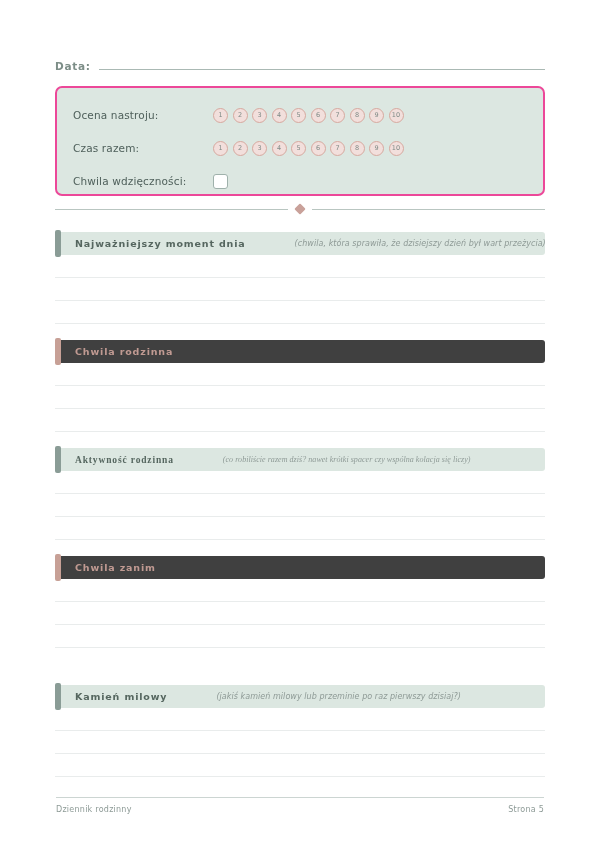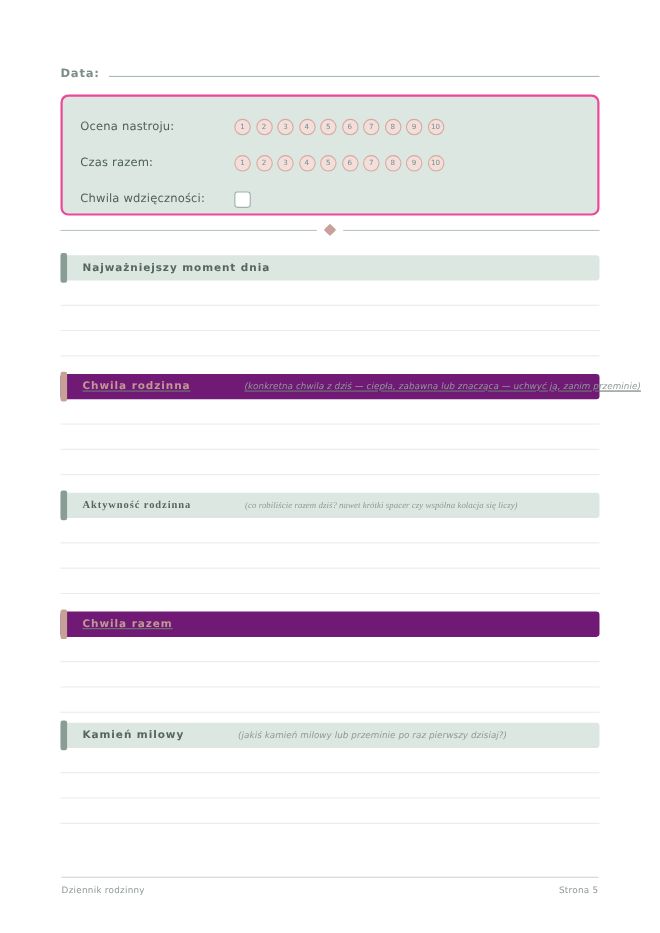--- a/index.html
+++ b/index.html
@@ -167,21 +167,21 @@
     white-space: nowrap;
     letter-spacing: 0.05px;
   }
 
   
   .theme-green .sec-header { background: #dce7e1; }
   .theme-green .sec-accent { background: #8a9c96; }
   .theme-green .sec-title  { color: #55665f; }
 
   
-  .theme-rose .sec-header { background: #701a75; text-decoration: underline; }
+  .theme-rose .sec-header { background: #404040; }
   .theme-rose .sec-accent { background: #c7a096; }
   .theme-rose .sec-title  { color: #c09a92; }
 
   .write-lines {
     margin-top: 0;
   }
   .write-line {
     height: 22px;
     border-bottom: 1px solid #e9ecec;
   }
@@ -259,32 +259,32 @@
     <span class="rule"></span>
     <span class="diamond"></span>
     <span class="rule"></span>
   </div>
 
   <div id="sections-host">
       <div class="section theme-green" style="top: 232px;">
         <div class="sec-header">
           <span class="sec-accent"></span>
           <span class="sec-title">Najważniejszy moment dnia</span>
+          <span class="sec-hint">(chwila, która sprawiła, że dzisiejszy dzień był wart przeżycia)</span>
         </div>
         <div class="write-lines">
           <div class="write-line"></div>
           <div class="write-line"></div>
           <div class="write-line"></div>
         </div>
       </div>
       <div class="section theme-rose" style="top: 340px;">
         <div class="sec-header">
           <span class="sec-accent"></span>
           <span class="sec-title">Chwila rodzinna</span>
-          <span class="sec-hint">(konkretna chwila z dziś — ciepła, zabawna lub znacząca — uchwyć ją, zanim przeminie)</span>
         </div>
         <div class="write-lines">
           <div class="write-line"></div>
           <div class="write-line"></div>
           <div class="write-line"></div>
         </div>
       </div>
       <div class="section theme-green" style="top: 448px; font-family: Liberation Serif, serif;">
         <div class="sec-header">
           <span class="sec-accent"></span>
@@ -293,29 +293,29 @@
         </div>
         <div class="write-lines">
           <div class="write-line"></div>
           <div class="write-line"></div>
           <div class="write-line"></div>
         </div>
       </div>
       <div class="section theme-rose" style="top: 556px;">
         <div class="sec-header">
           <span class="sec-accent"></span>
-          <span class="sec-title">Chwila razem</span>
-        </div>
-        <div class="write-lines">
-          <div class="write-line"></div>
-          <div class="write-line"></div>
-          <div class="write-line"></div>
-        </div>
-      </div>
-      <div class="section theme-green" style="top: 657px; text-align: right;">
+          <span class="sec-title">Chwila zanim</span>
+        </div>
+        <div class="write-lines">
+          <div class="write-line"></div>
+          <div class="write-line"></div>
+          <div class="write-line"></div>
+        </div>
+      </div>
+      <div class="section theme-green" style="top: 685px; text-align: right;">
         <div class="sec-header">
           <span class="sec-accent"></span>
           <span class="sec-title">Kamień milowy</span>
           <span class="sec-hint">(jakiś kamień milowy lub przeminie po raz pierwszy dzisiaj?)</span>
         </div>
         <div class="write-lines">
           <div class="write-line"></div>
           <div class="write-line"></div>
           <div class="write-line"></div>
         </div>

